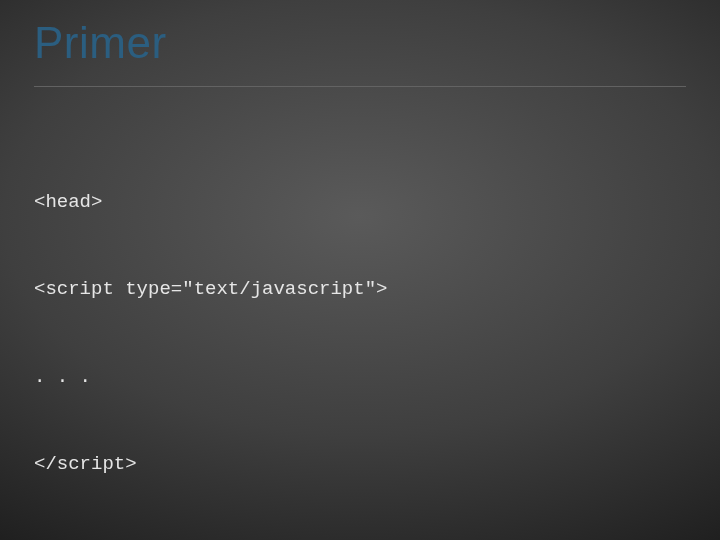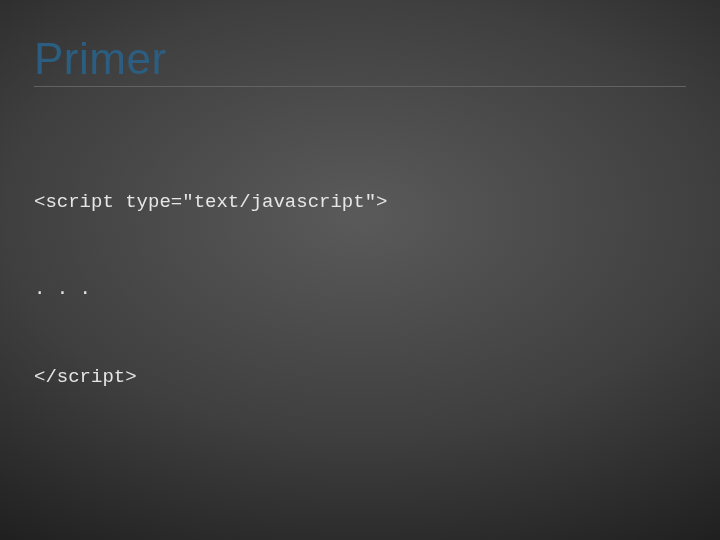--- a/index.html
+++ b/index.html
@@ -10,21 +10,21 @@
     overflow: hidden;
   }
   body {
     background: radial-gradient(ellipse 110% 90% at 50% 40%, #5a5a5a 0%, #3f3f3f 45%, #222222 78%, #0e0e0e 100%);
     font-family: Arial, Helvetica, sans-serif;
     color: #d8d8d8;
     position: relative;
   }
   .title {
     position: absolute;
-    top: 34px;
+    top: 18px;
     left: 34px;
     font-size: 44px;
     font-weight: 400;
     color: #2b5e80;
     letter-spacing: 0.5px;
     padding-bottom: 6px;
   }
   .title-underline {
     position: absolute;
     top: 86px;
@@ -45,20 +45,21 @@
     white-space: pre;
   }
 </style>
 </head>
 <body>
 
 <div class="title">Primer</div>
 <div class="title-underline"></div>
 
 <div class="code-block">
+  <div>&lt;head&gt;</div>
   <div>&lt;script type="text/javascript"&gt;</div>
   <div>. . .</div>
   <div>&lt;/script&gt;</div>
   
   
   
   
   
   
 </div>

